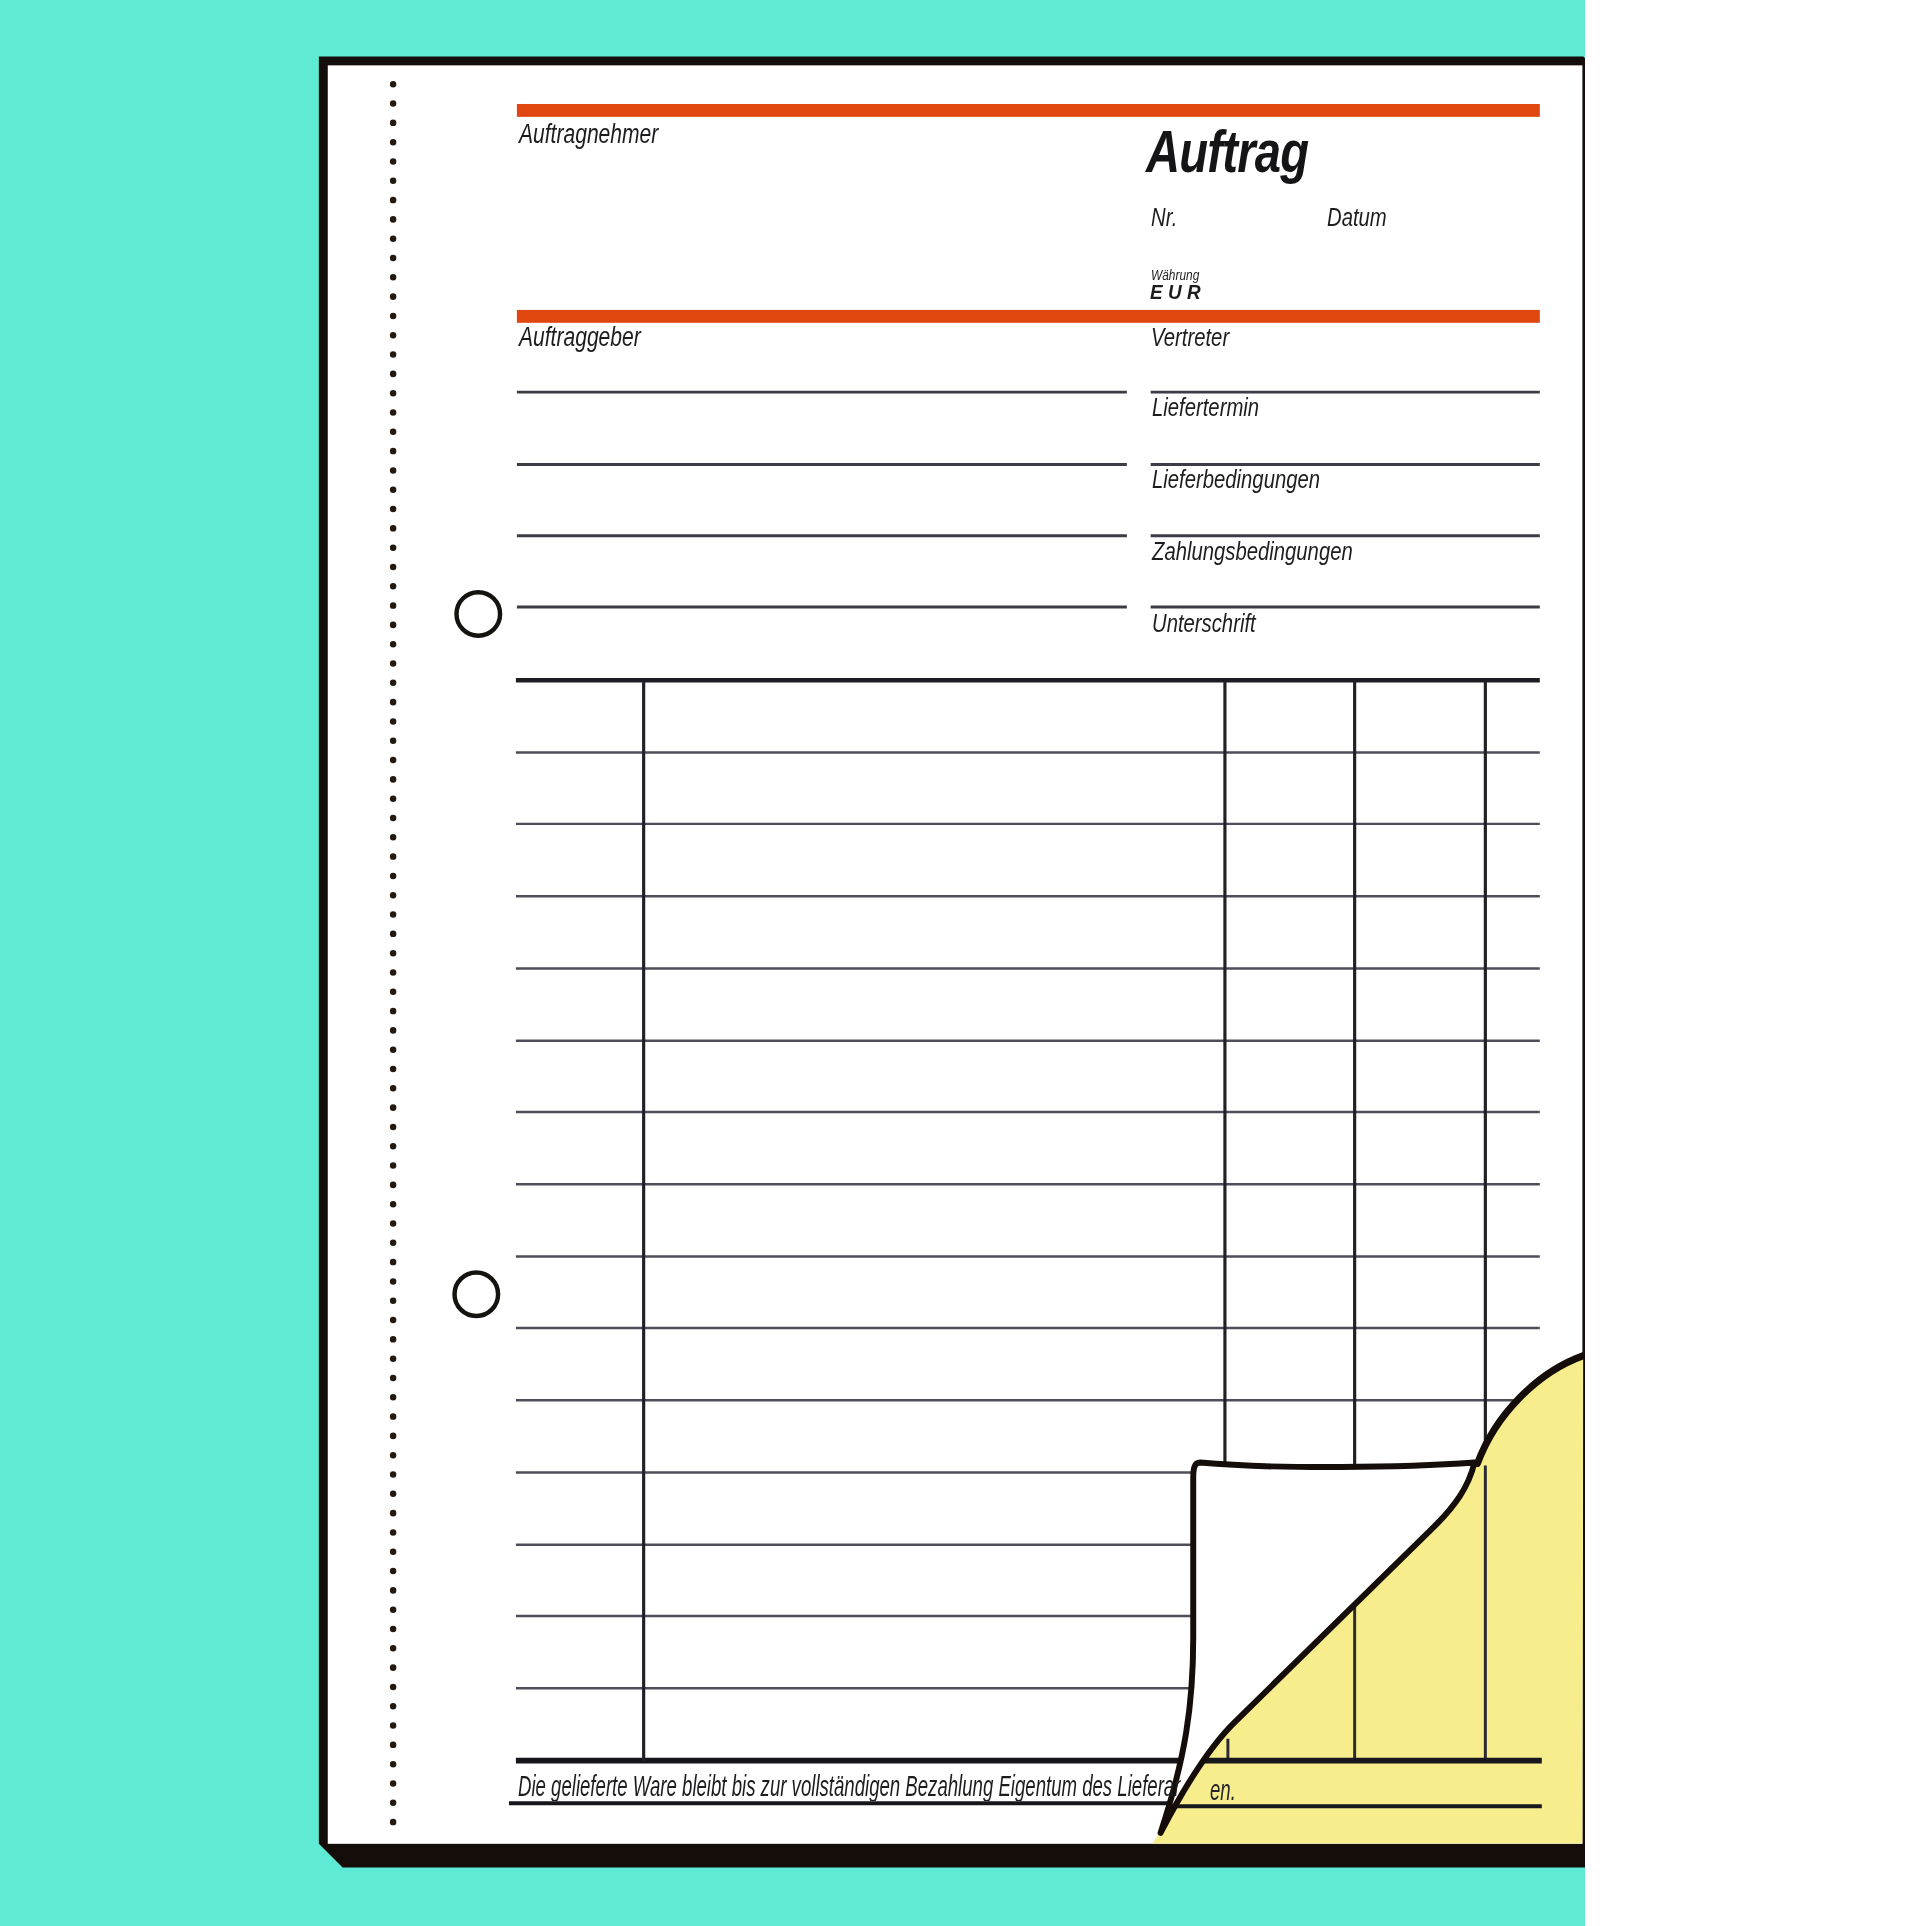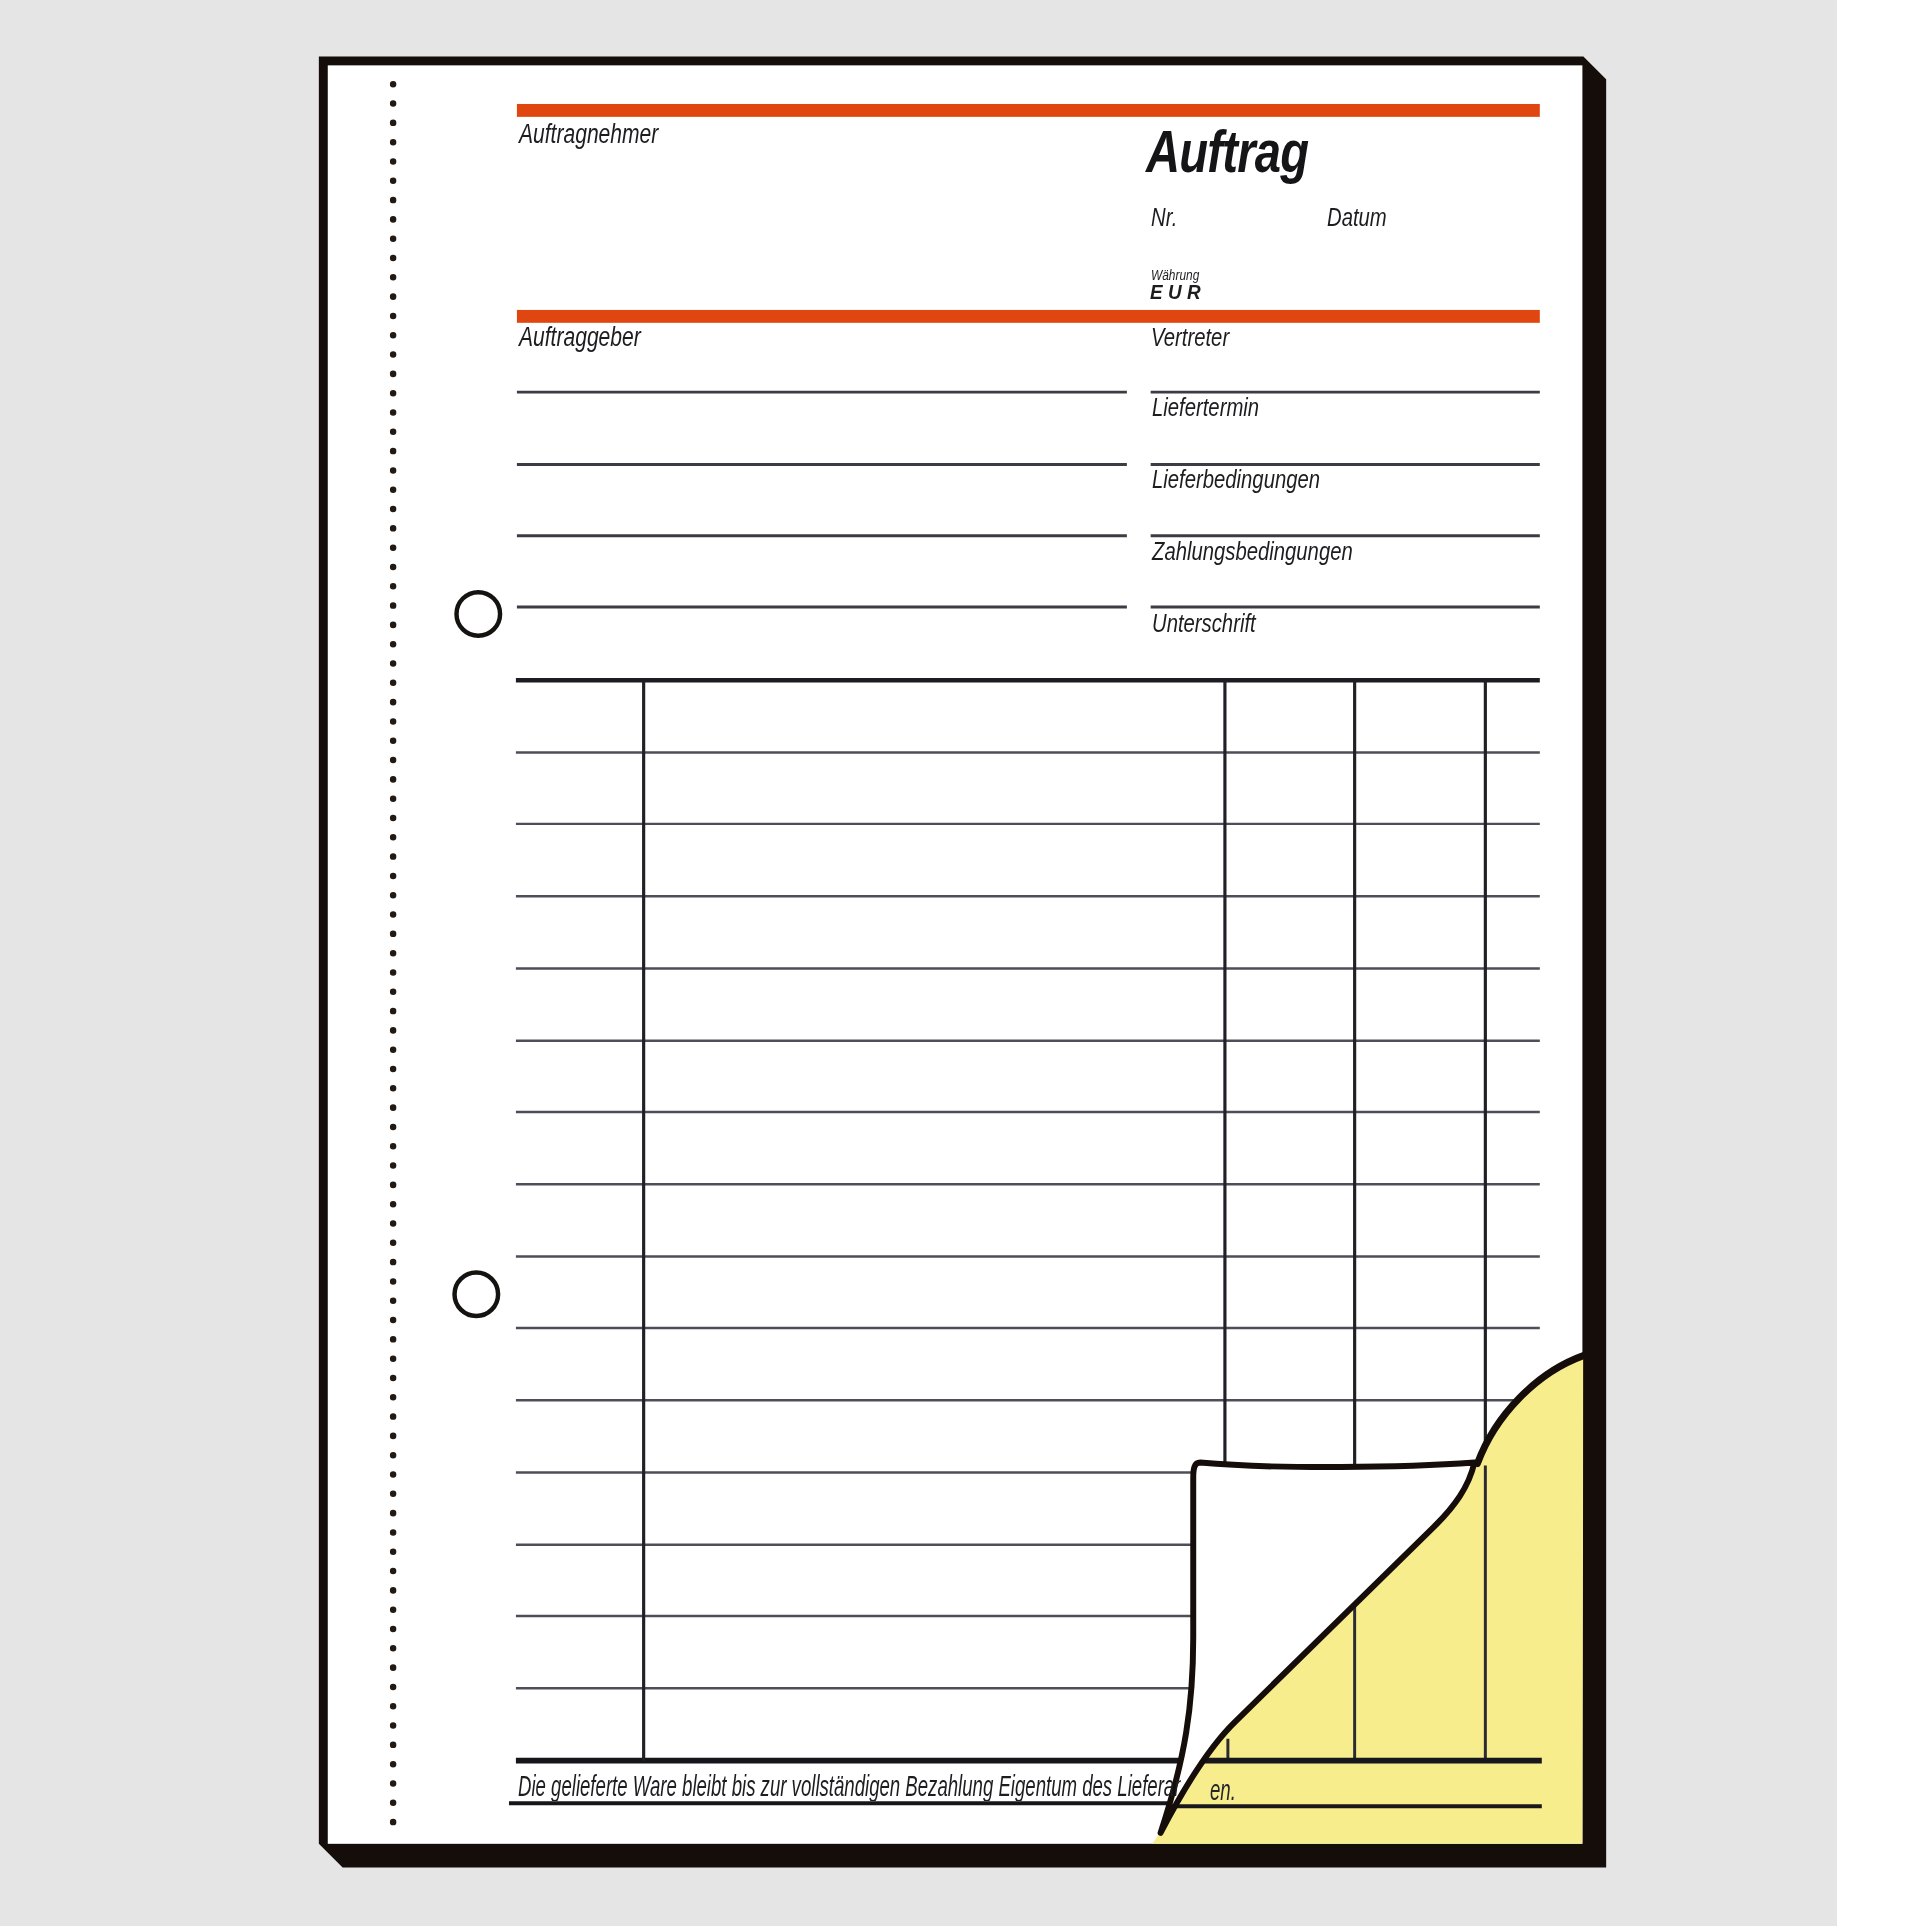--- a/index.html
+++ b/index.html
@@ -1,16 +1,16 @@
 <!DOCTYPE html>
 <html><head>
 <meta charset="utf-8">
 <style>
   html,body{margin:0;padding:0;background:#ffffff;}
-  .stage{position:relative;width:1837px;height:1927px;background:#e5e5e5;overflow:hidden;
+  .stage{position:relative;width:1585px;height:1927px;background:#5eead4;overflow:hidden;
          font-family:"Liberation Sans", sans-serif;}
   .stage svg{position:absolute;left:0;top:0;}
   .lbl{position:absolute;font-style:italic;color:#1d1d20;line-height:1;white-space:nowrap;
        transform:scaleX(0.78);transform-origin:0 0;}
   .lbl-sm{font-size:26px;}
   .lbl-left{font-size:27px;}
   #form-title{left:1146px;top:123px;font-size:59px;font-weight:bold;transform:scaleX(0.80);
               letter-spacing:-1px;color:#151517;}
   #lbl-contractor{left:519px;top:121px;}
   #lbl-number{left:1151px;top:204px;}

